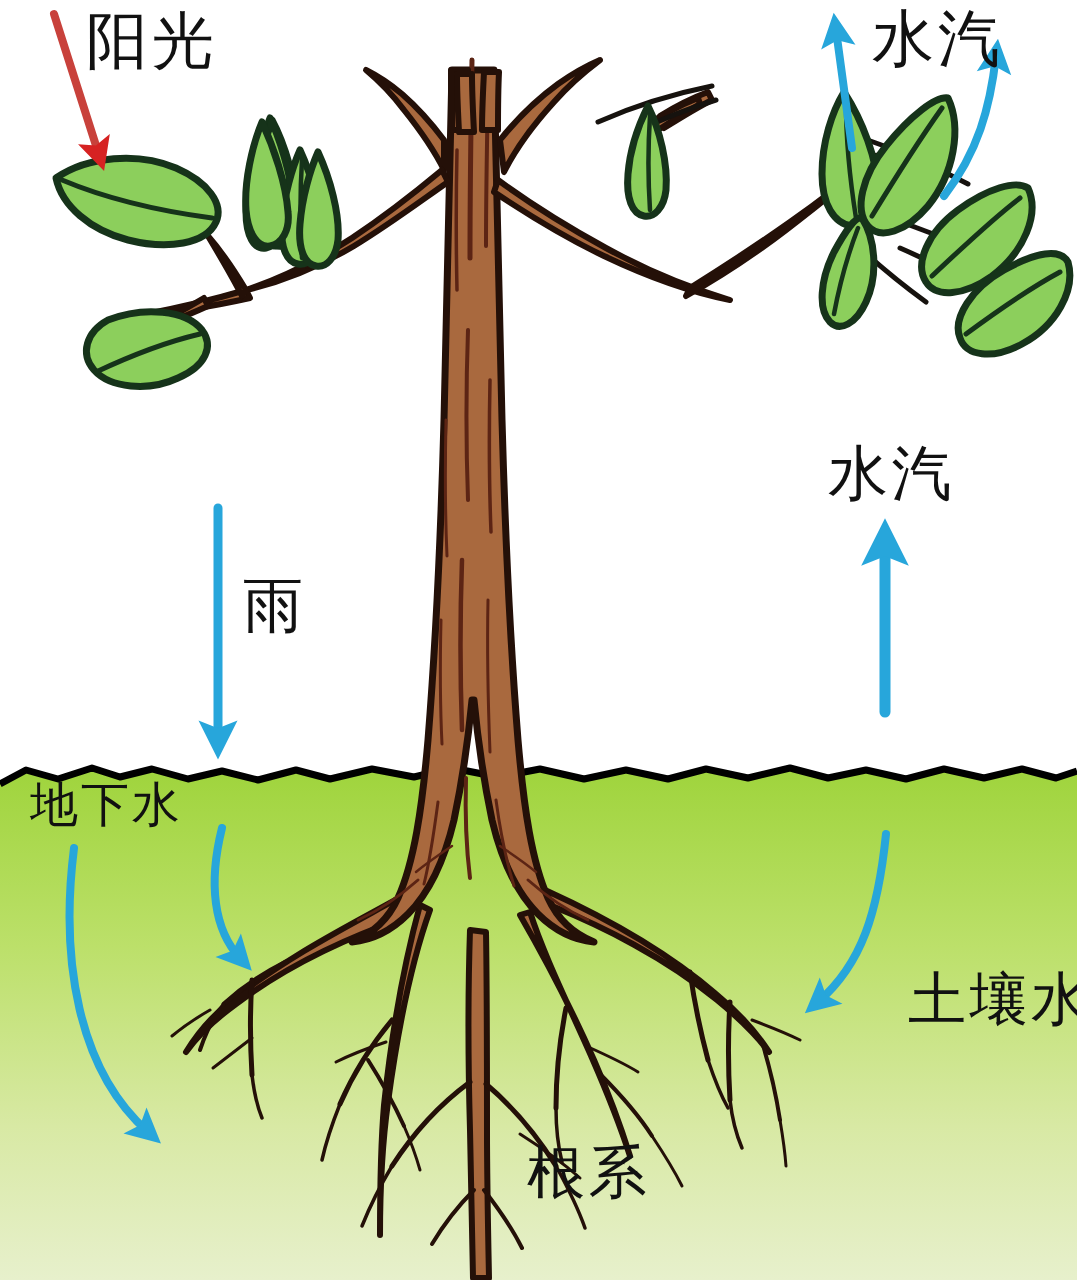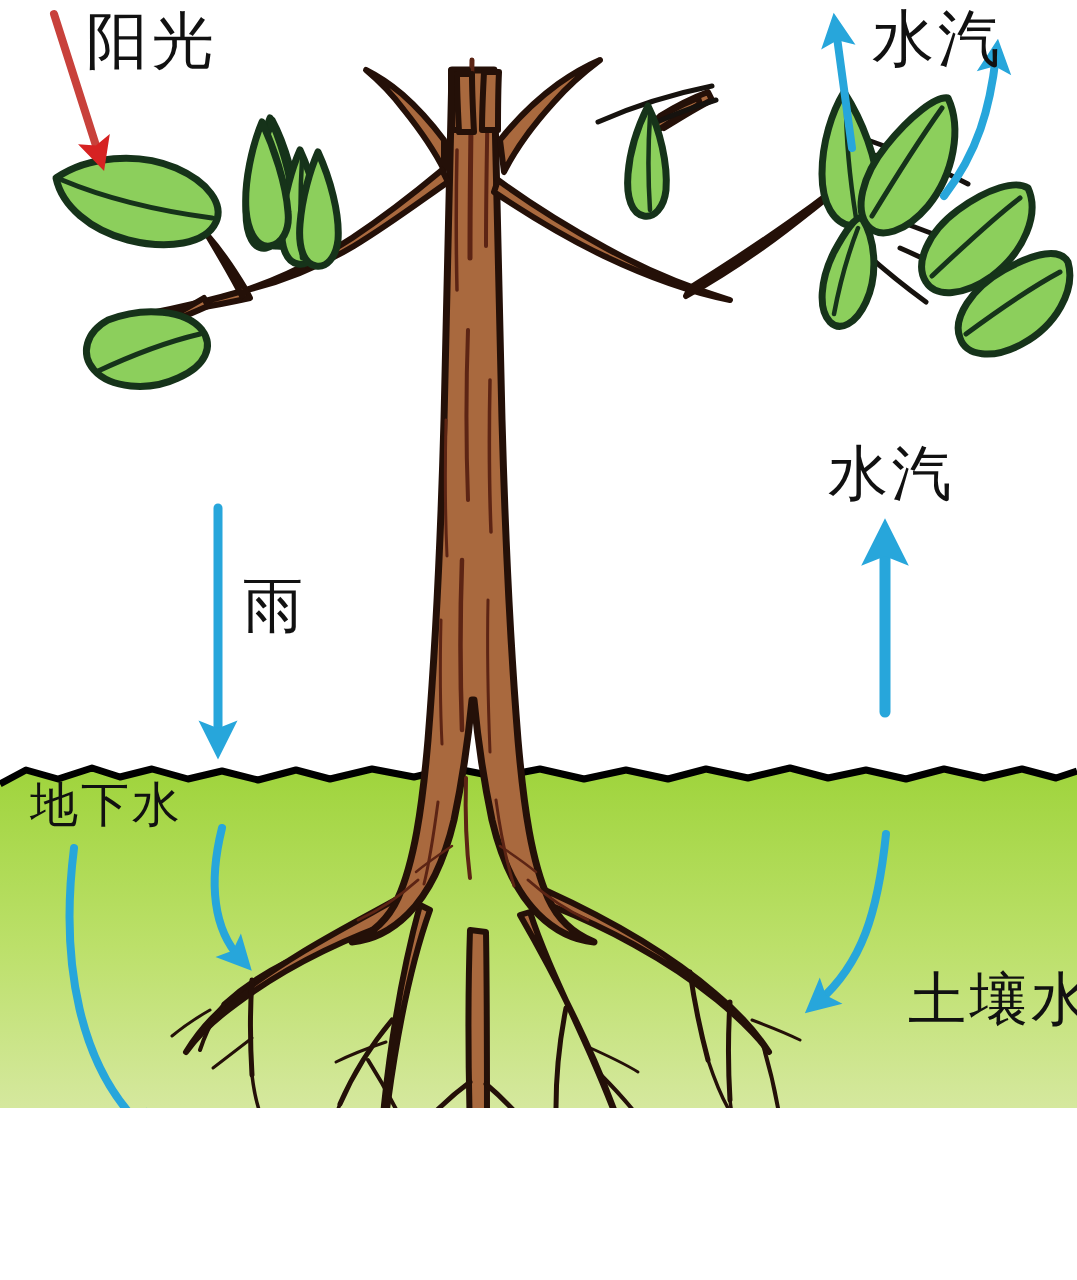--- a/index.html
+++ b/index.html
@@ -6,21 +6,21 @@
     margin: 0;
     padding: 0;
     background: #ffffff;
   }
   body {
     font-family: "DejaVu Sans", "Liberation Sans", sans-serif;
   }
   #stage {
     position: relative;
     width: 1077px;
-    height: 1108px;
+    height: 1280px;
     overflow: hidden;
     background: #ffffff;
   }
   #diagram-svg {
     position: absolute;
     left: 0;
     top: 0;
     width: 1077px;
     height: 1280px;
     display: block;
@@ -365,14 +365,15 @@
   <div class="label-text" id="label-vapor-top">水汽</div>
 
   <div class="label-text" id="label-vapor-mid">水汽</div>
 
   <div class="label-text" id="label-rain">雨</div>
 
   <div class="label-text" id="label-groundwater">地下水</div>
 
   <div class="label-text" id="label-soilwater">土壤水</div>
 
+  <div class="label-text" id="label-roots">根系</div>
 
 </div>
 
 </body></html>

